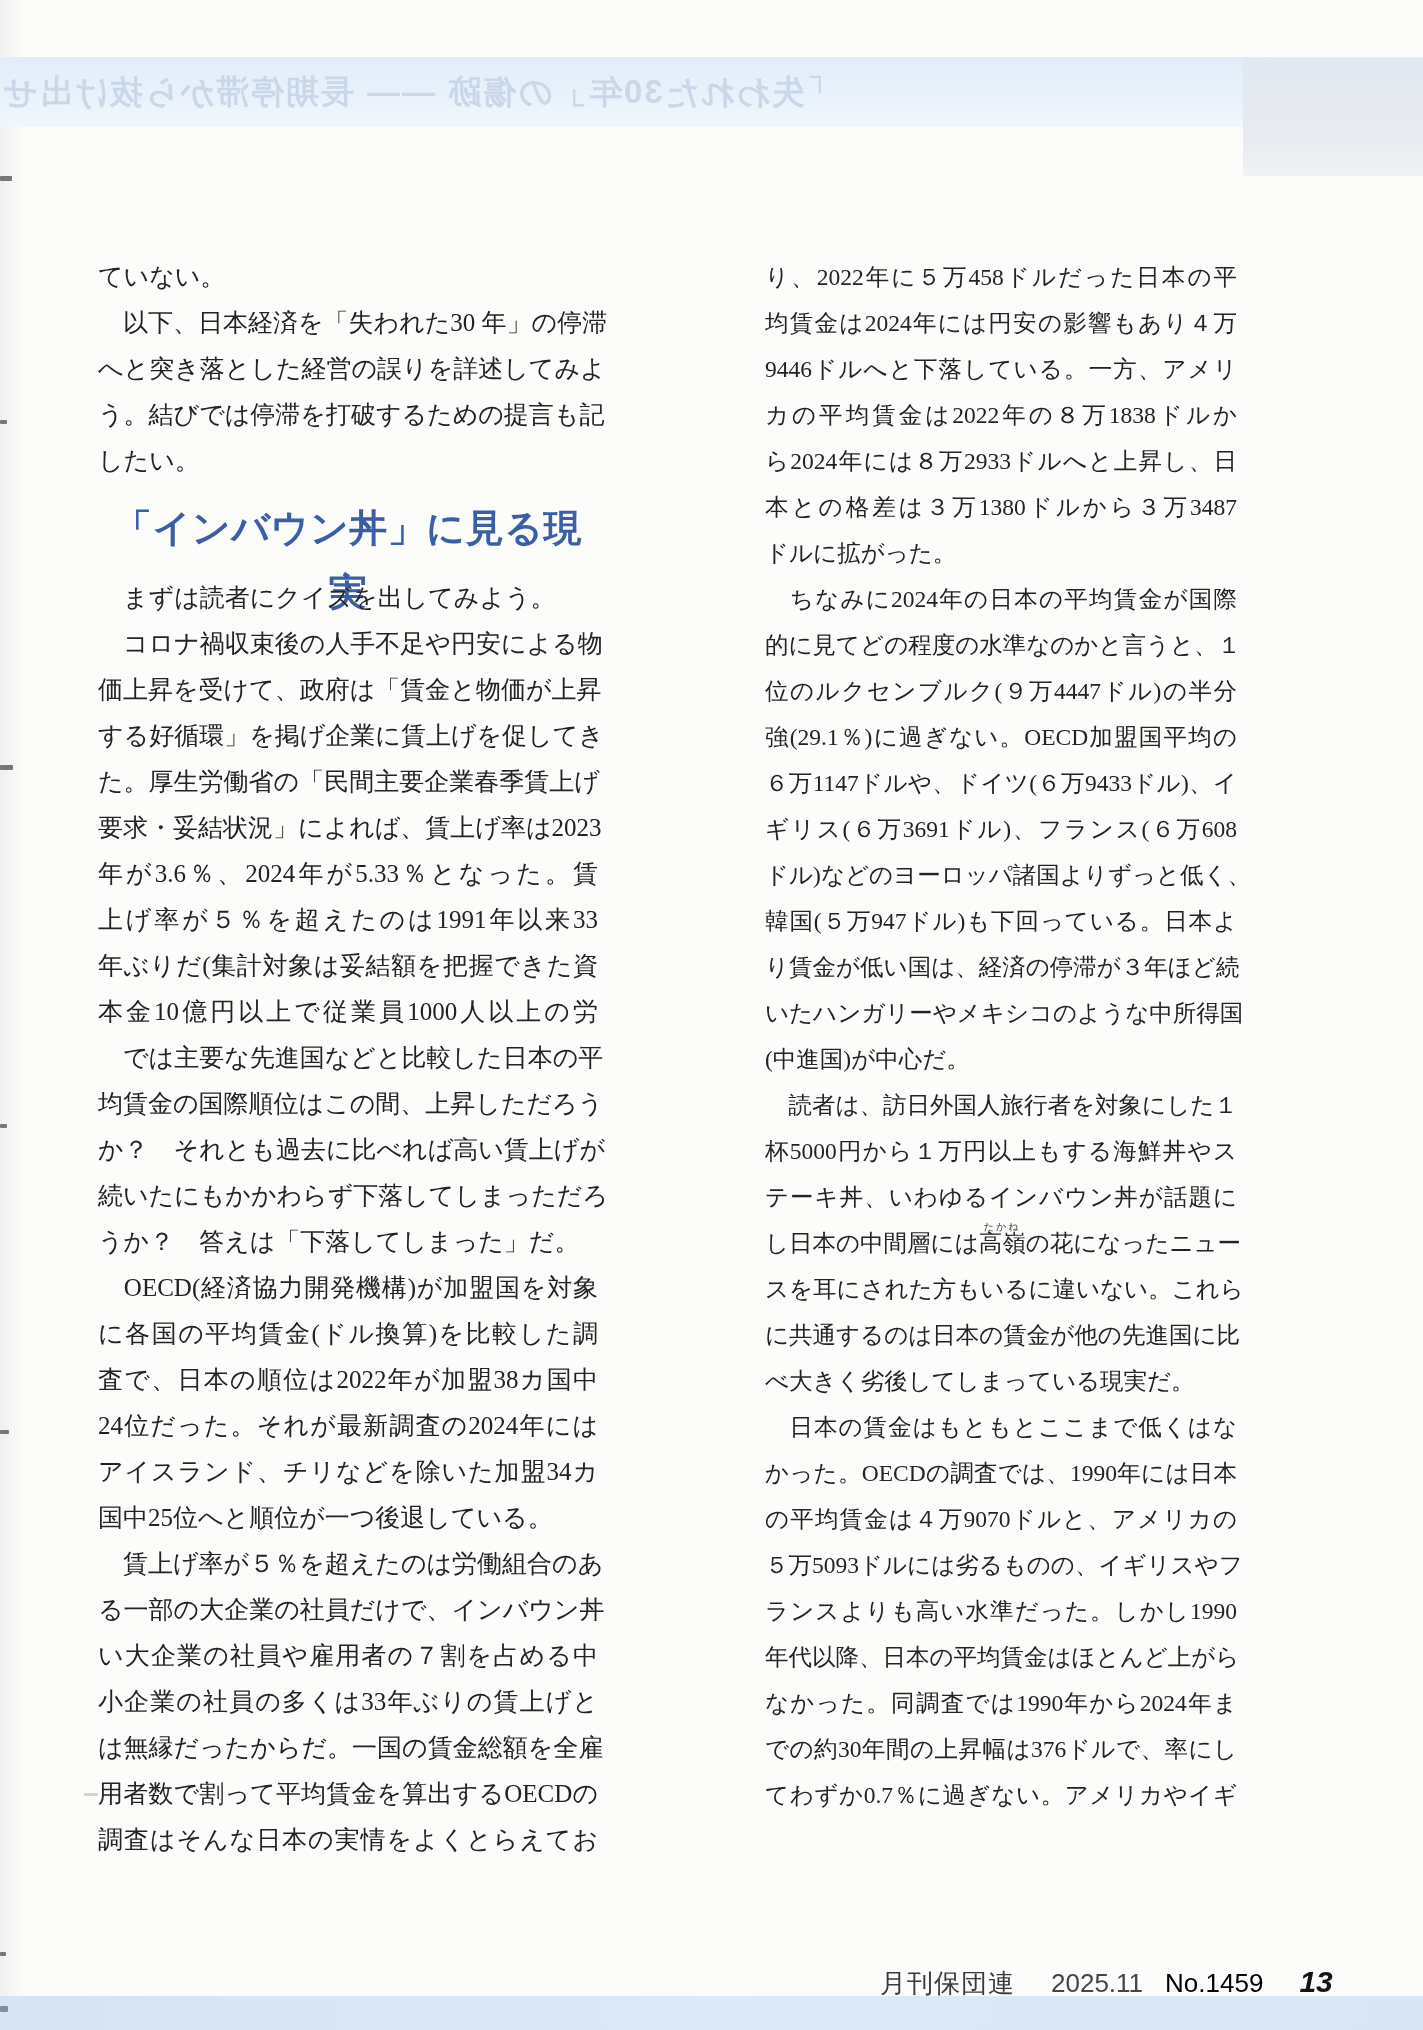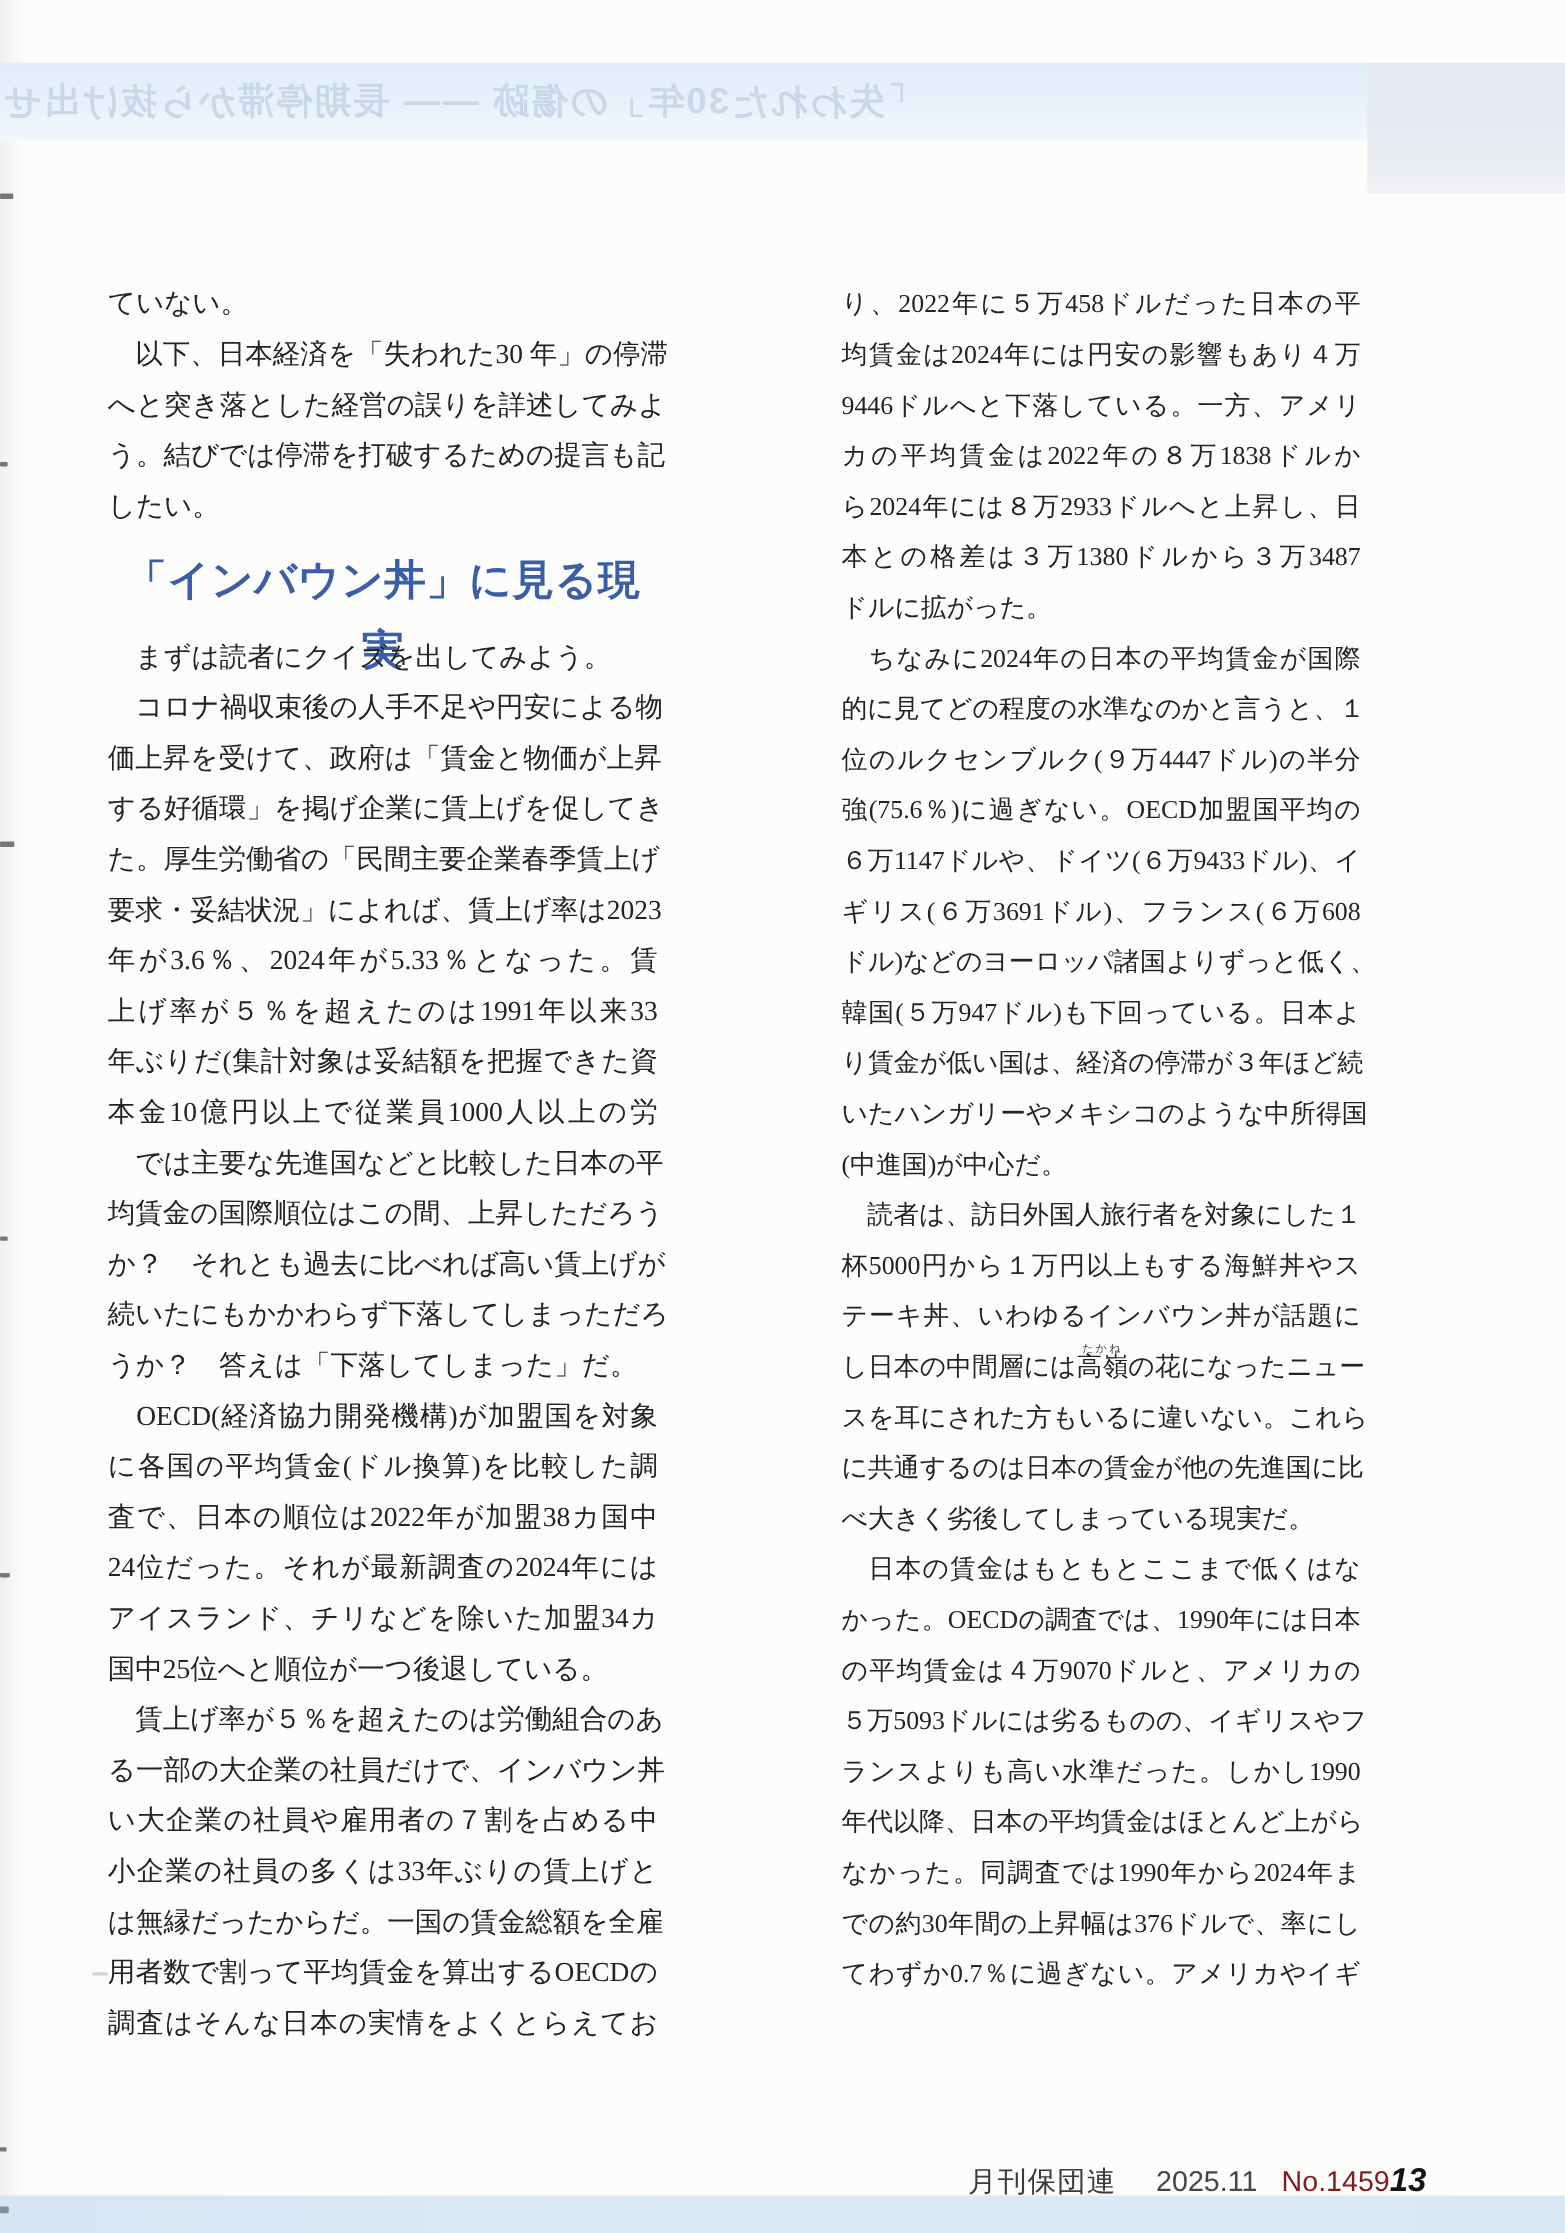--- a/index.html
+++ b/index.html
@@ -47,21 +47,21 @@
     font-size:38px; font-weight:bold; color:#3b5fa6;
     text-align:center; letter-spacing:0.5px;
   }
   .footer{
     position:absolute; left:880px; top:1944px;
     display:flex; align-items:baseline;
     font-family:"Liberation Sans",sans-serif; color:#3a3a3a; font-size:26px;
   }
   .footer .journal{ margin-right:36px; letter-spacing:1px; }
   .footer .issue  { margin-right:22px; color:#454545;margin-top:24px; }
-  .footer .number { color:#7f1d1d; }
+  .footer .number { margin-right:36px; color:#000000; }
   .footer .pagenum{ font-weight:bold; font-size:30px; color:#141414;font-style:italic; }
   .band-bottom{
     position:absolute; left:0; top:1996px; width:100%; height:34px;
     background:linear-gradient(90deg,#d6e4f3,#dde9f6 50%, #d9e7f5);
   }
   .scan-mark{ position:absolute; background:#464646; opacity:.72; border-radius:1px; }
   .sm1{ left:0; top:176px;  width:12px; height:5px; }
   .sm2{ left:0; top:420px;  width:7px;  height:4px; }
   .sm3{ left:0; top:765px;  width:13px; height:5px; }
   .sm4{ left:0; top:1124px; width:7px;  height:4px; }
@@ -125,21 +125,21 @@
       <div class="line">り、2022年に５万458ドルだった日本の平</div>
       <div class="line">均賃金は2024年には円安の影響もあり４万</div>
       <div class="line">9446ドルへと下落している。一方、アメリ</div>
       <div class="line">カの平均賃金は2022年の８万1838ドルか</div>
       <div class="line">ら2024年には８万2933ドルへと上昇し、日</div>
       <div class="line">本との格差は３万1380ドルから３万3487</div>
       <div class="line nf">ドルに拡がった。</div>
       <div class="line">　ちなみに2024年の日本の平均賃金が国際</div>
       <div class="line">的に見てどの程度の水準なのかと言うと、１</div>
       <div class="line">位のルクセンブルク(９万4447ドル)の半分</div>
-      <div class="line">強(75.6％)に過ぎない。OECD加盟国平均の</div>
+      <div class="line">強(29.1％)に過ぎない。OECD加盟国平均の</div>
       <div class="line">６万1147ドルや、ドイツ(６万9433ドル)、イ</div>
       <div class="line">ギリス(６万3691ドル)、フランス(６万608</div>
       <div class="line">ドル)などのヨーロッパ諸国よりずっと低く、</div>
       <div class="line">韓国(５万947ドル)も下回っている。日本よ</div>
       <div class="line">り賃金が低い国は、経済の停滞が３年ほど続</div>
       <div class="line">いたハンガリーやメキシコのような中所得国</div>
       <div class="line nf">(中進国)が中心だ。</div>
       <div class="line">　読者は、訪日外国人旅行者を対象にした１</div>
       <div class="line">杯5000円から１万円以上もする海鮮丼やス</div>
       <div class="line">テーキ丼、いわゆるインバウン丼が話題に</div>

